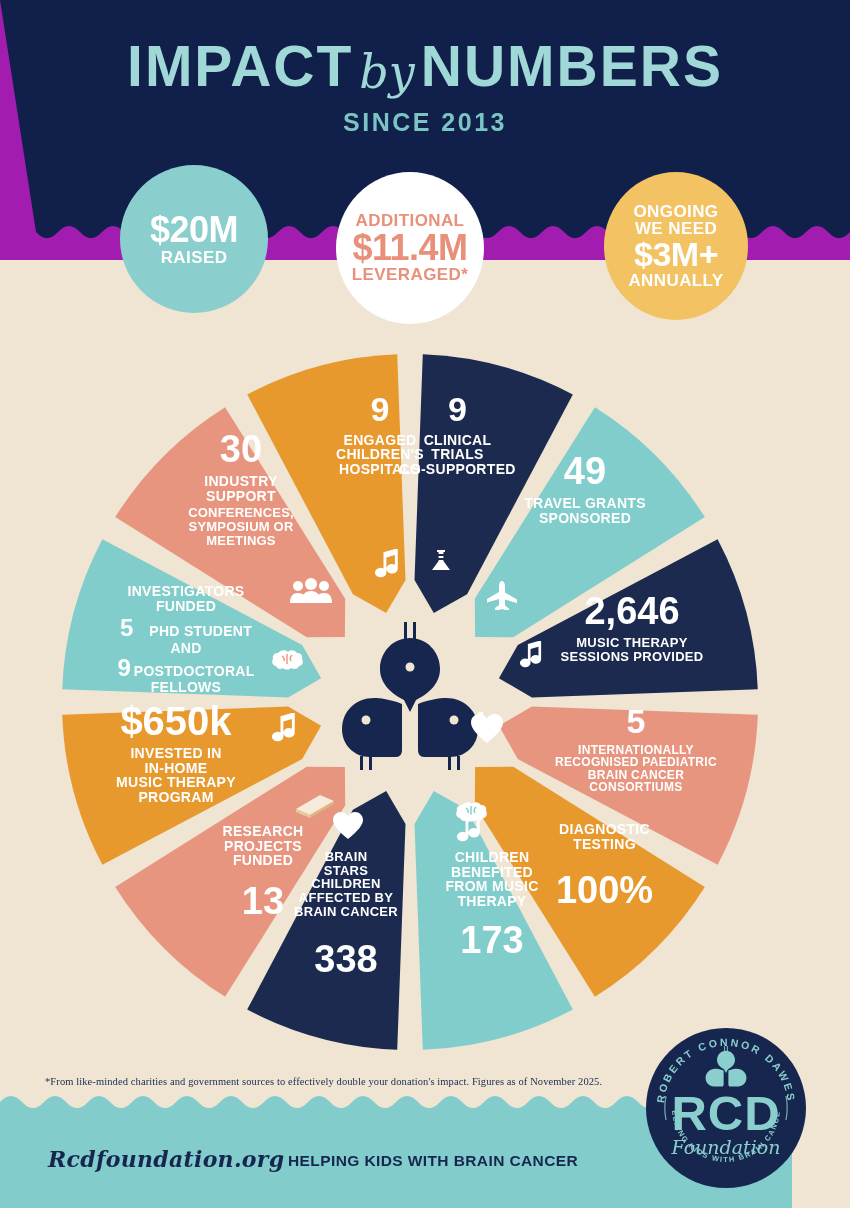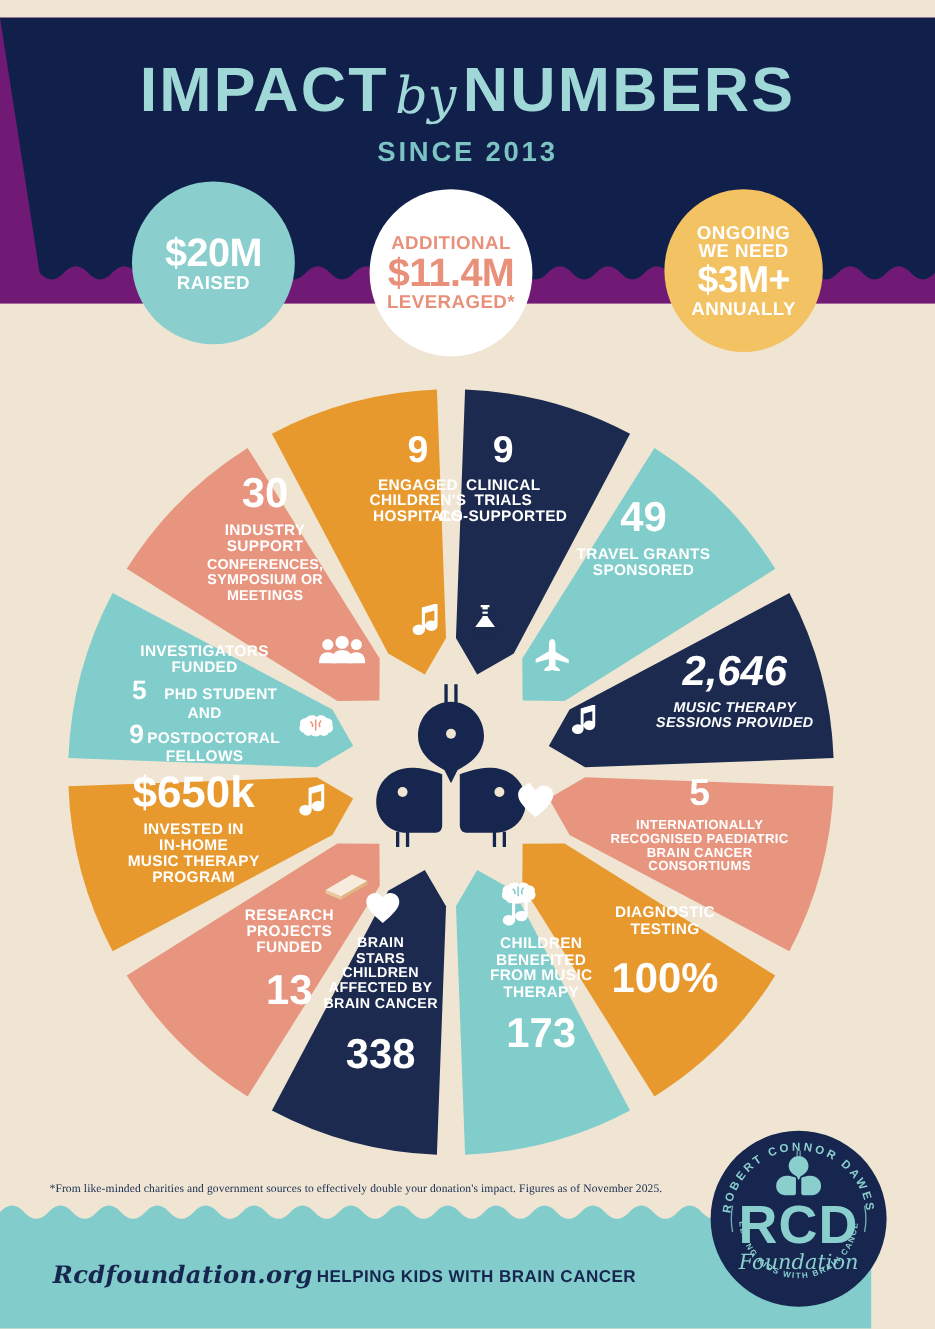--- a/index.html
+++ b/index.html
@@ -6,22 +6,22 @@
   body{
     width:850px;height:1208px;
     background:#EFE5D2;
     font-family:"Liberation Sans", sans-serif;
     overflow:hidden;position:relative;
   }
   .page{position:absolute;inset:0;}
 
   
   .header{
-    position:absolute;left:0;top:16px;width:850px;height:260px;
-    background:#701a75;
+    position:absolute;left:0;top:0;width:850px;height:260px;
+    background:#a21caf;
   }
   .wave-svg{position:absolute;left:0;top:0;width:850px;height:300px;}
   .title{
     position:absolute;top:38px;left:0;width:850px;text-align:center;
     color:#9FD8D6;
     font-size:57px;font-weight:bold;letter-spacing:2px;
     line-height:1;white-space:nowrap;
   }
   .title .by{
     font-family:"DejaVu Serif", serif;
@@ -251,21 +251,21 @@
       <span class="num n-xl">49</span>
       <span class="cap c-14" style="white-space:pre-line;margin-top:4px;">TRAVEL GRANTS
 SPONSORED</span>
     </div>
     <div class="icon-abs" style="left:425px;top:228px;">
       <svg width="34" height="30" viewBox="0 0 34 30">
           <path d="M17,1 c2,0 3,2.5 3,6 v5.5 l12,7 v3.5 l-12,-3.5 v6 l4,3 v2.5 l-7,-2 l-7,2 V28 l4,-3 v-6 L2,22.5 V19 l12,-7 V6.5 C14,3 15,1 17,1 Z" fill="#fff"></path>
         </svg>
     </div>
 
-    <div class="seg-label" style="left:508px;top:240px;width:200px;font-style:italic;">
+    <div class="seg-label" style="left:472px;top:240px;width:200px;">
       <span class="num n-xl">2,646</span>
       <span class="cap c-13" style="white-space:pre-line;margin-top:4px;">MUSIC THERAPY
 SESSIONS PROVIDED</span>
     </div>
     <div class="icon-abs" style="left:460px;top:288px;">
       <svg width="26" height="28" viewBox="0 0 28 30">
           <path d="M22,0 L10,3.5 V20.5 a6,5 0 1 0 3,4.3 V9 l9,-2.6 V16.5 a6,5 0 1 0 3,4.3 V0 Z" fill="#fff" transform="translate(-1,1) scale(.95)"></path>
         </svg>
     </div>
 

